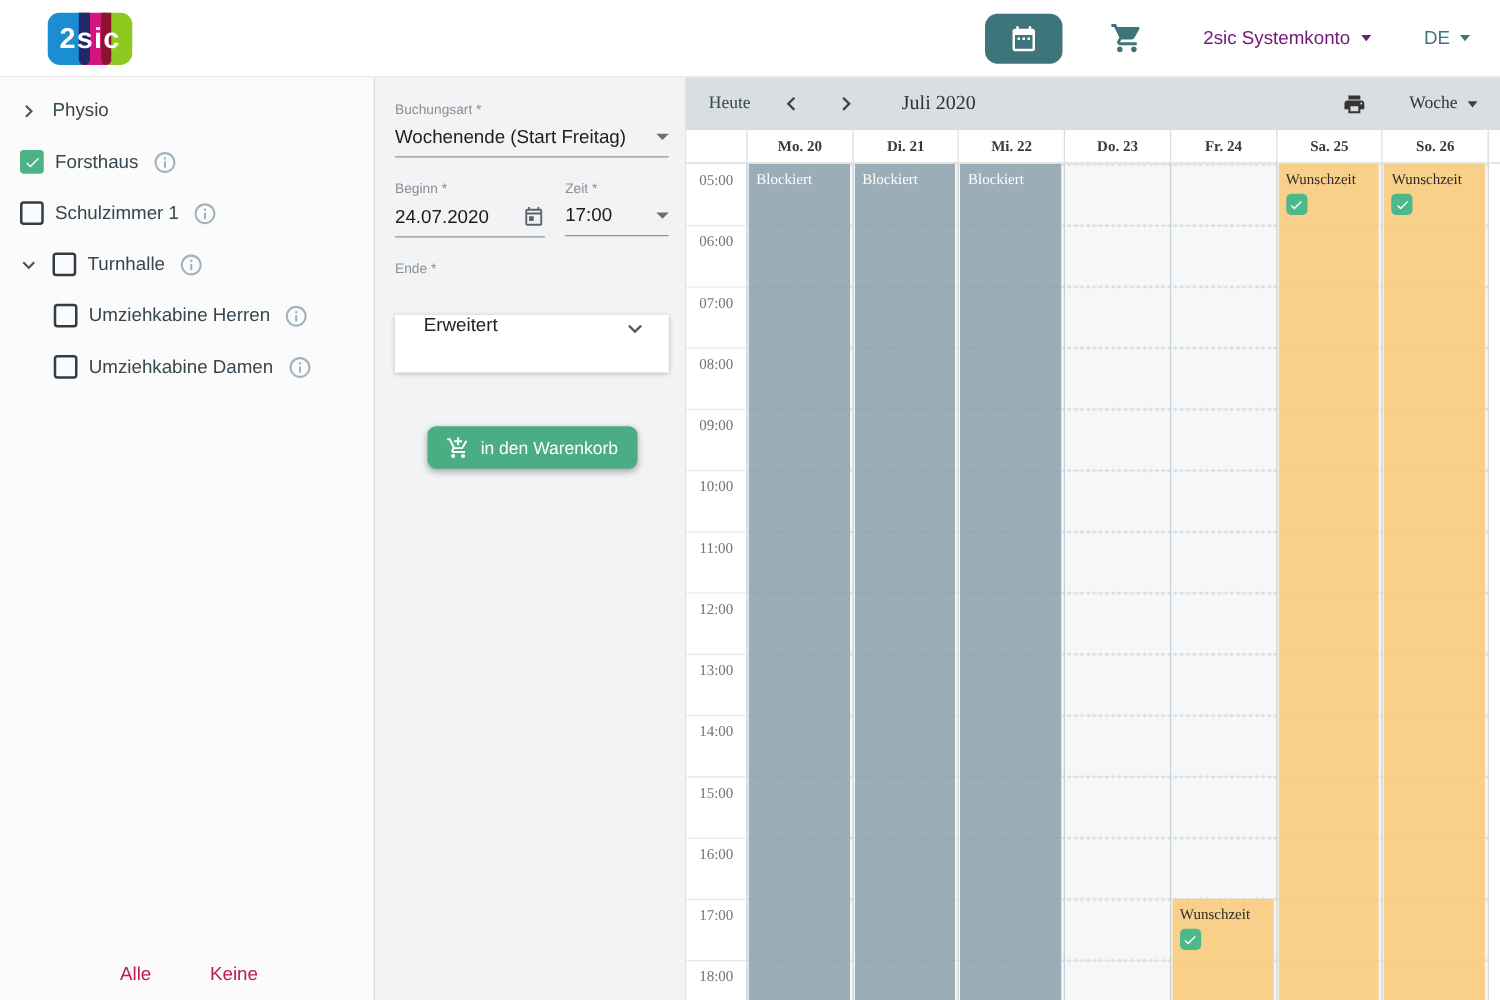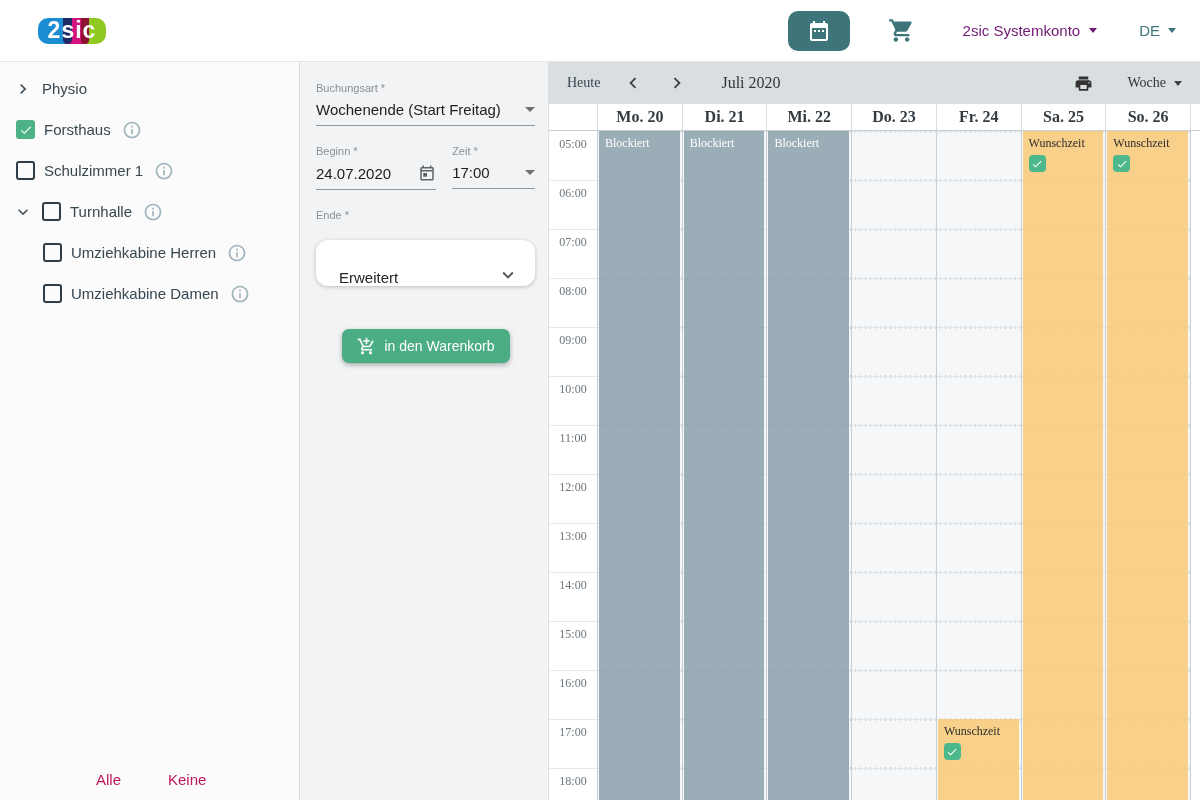--- a/index.html
+++ b/index.html
@@ -2,21 +2,21 @@
 <html><head>
 <meta charset="utf-8">
 <style>
   * { margin:0; padding:0; box-sizing:border-box; }
   html,body { width:1200px; height:800px; overflow:hidden; }
   body { font-family:"Liberation Sans","DejaVu Sans",sans-serif; background:#fff; color:#37474f; }
   .app { width:1200px; height:800px; display:flex; flex-direction:column; }
 
   
   .topbar { flex:0 0 62px; display:flex; align-items:center; background:#fff; border-bottom:1px solid #e4e4e4; padding:0 24px 0 38px; }
-  .logo { position:relative; width:68px; height:26px; border-radius:10px; overflow:hidden; display:flex; flex:0 0 auto; }
+  .logo { position:relative; width:68px; height:42px; border-radius:10px; overflow:hidden; display:flex; flex:0 0 auto; }
   .seg-blue { width:40%; background:#1b8ed3; }
   .seg-pink { width:28%; background:#d5137e; }
   .seg-green { flex:1; background:#8fc81e; }
   .ov-navy { position:absolute; left:25px; top:0; width:9px; height:100%; background:#1d2a66; border-radius:0 0 6px 6px; }
   .ov-red { position:absolute; left:43px; top:0; width:8px; height:100%; background:#8c1230; border-radius:0 0 6px 6px; }
   .logo-txt { position:absolute; inset:0; display:flex; align-items:center; justify-content:center; color:#fff; font-weight:bold; font-size:23px; letter-spacing:1px; }
   .topbar-right { margin-left:auto; display:flex; align-items:center; }
   .cal-btn { width:62px; height:40px; border-radius:10px; background:#3e757a; border:none; display:flex; align-items:center; justify-content:center; cursor:pointer; margin-right:38px; }
   .cart-link { margin-right:48px; display:flex; align-items:center; cursor:pointer; }
   .account { display:flex; align-items:center; gap:9px; color:#701a75; font-size:15px; margin-right:42px; cursor:pointer; }
@@ -40,36 +40,36 @@
 
   
   .form-panel { width:248px; flex:0 0 248px; background:#f2f3f4; padding:20px 13px 0 16px; }
   .field { margin-bottom:19px; }
   .field-label { font-size:11px; color:#8a9095; margin-bottom:7px; }
   .field-value { display:flex; align-items:center; justify-content:space-between; gap:6px; border-bottom:1px solid #90979c; padding-bottom:7px; font-size:15px; color:#1d1d1d; cursor:pointer; }
   .field-value .val { white-space:nowrap; overflow:hidden; }
   .sel-tri { width:0; height:0; border-left:5px solid transparent; border-right:5px solid transparent; border-top:5.5px solid #6f6f6f; flex:0 0 auto; }
   .row2 { display:flex; gap:16px; }
   .row2 .f-begin { flex:1.45; } .row2 .f-zeit { flex:1; }
-  .panel-card { margin-top:19px; height:46px; background:#fff; border-radius:12px; box-shadow:0 1px 4px rgba(0,0,0,0.22); display:flex; align-items:flex-end; justify-content:space-between; padding:0 16px 0 23px; font-size:15px; color:#242424; cursor:pointer; }
+  .panel-card { margin-top:31px; height:46px; background:#fff; border-radius:0; box-shadow:0 1px 4px rgba(0,0,0,0.22); display:flex; align-items:flex-start; justify-content:space-between; padding:0 16px 0 23px; font-size:15px; color:#242424; cursor:pointer; }
   .cart-btn2 { margin:43px auto 0; display:flex; align-items:center; justify-content:center; gap:9px; width:168px; height:34px; border:none; border-radius:7px; background:#4bad83; color:#fff; font-size:14px; font-weight:500; font-family:inherit; box-shadow:0 2px 5px rgba(0,0,0,0.3); cursor:pointer; }
 
   
   .calendar { flex:1; min-width:0; display:flex; flex-direction:column; border-left:1px solid #e0e0e0;font-family:Liberation Serif, serif; }
   .cal-toolbar { flex:0 0 42px; background:#d9dee1; display:flex; align-items:center; padding:0 18px; color:#37474f; }
   .today-btn { background:none; border:none; font:inherit; font-size:14px; color:#37474f; cursor:pointer; }
   .nav-btn { background:none; border:none; cursor:pointer; display:flex; align-items:center; padding:0; margin-left:22px; }
   .cal-title { font-size:16px; color:#303538; margin-left:33px; }
   .tb-spacer { flex:1; }
   .print-btn { background:none; border:none; cursor:pointer; display:flex; align-items:center; margin-right:34px; }
   .view-btn { background:none; border:none; font:inherit; font-size:14px; color:#303538; display:flex; align-items:center; gap:8px; cursor:pointer; }
 
   .cal-day-header { flex:0 0 27px; display:flex; background:#fff; border-bottom:1px solid #c9cfd2; }
   .gutter-spacer { width:48px; flex:0 0 48px; }
-  .day-cell { flex:1; text-align:center; line-height:26px; font-size:16px; font-weight:bold; color:#333b41; border-left:1px solid #d9dddf; }
+  .day-cell { flex:1; text-align:center; line-height:26px; font-size:12px; font-weight:bold; color:#333b41; border-left:1px solid #d9dddf; }
   .hdr-right { width:10px; flex:0 0 10px; border-left:1px solid #d9dddf; }
 
   .cal-grid { flex:1; display:flex; overflow:hidden; background:#fff; }
   .time-gutter { width:48px; flex:0 0 48px; }
   .hour-cell { height:49px; border-top:1px solid #e6e9ea; font-size:12px; color:#6b757c; text-align:center; padding-top:5px; }
   .hour-cell:first-child { border-top-color:transparent; }
   .day-col { flex:1; position:relative; border-left:1px solid #c9cfd2; background-color:#f6f7f8;
     background-image:
       linear-gradient(to bottom, #e3e6e8 1px, transparent 1px),
       radial-gradient(circle, #ccd2d4 1px, transparent 1.4px);

